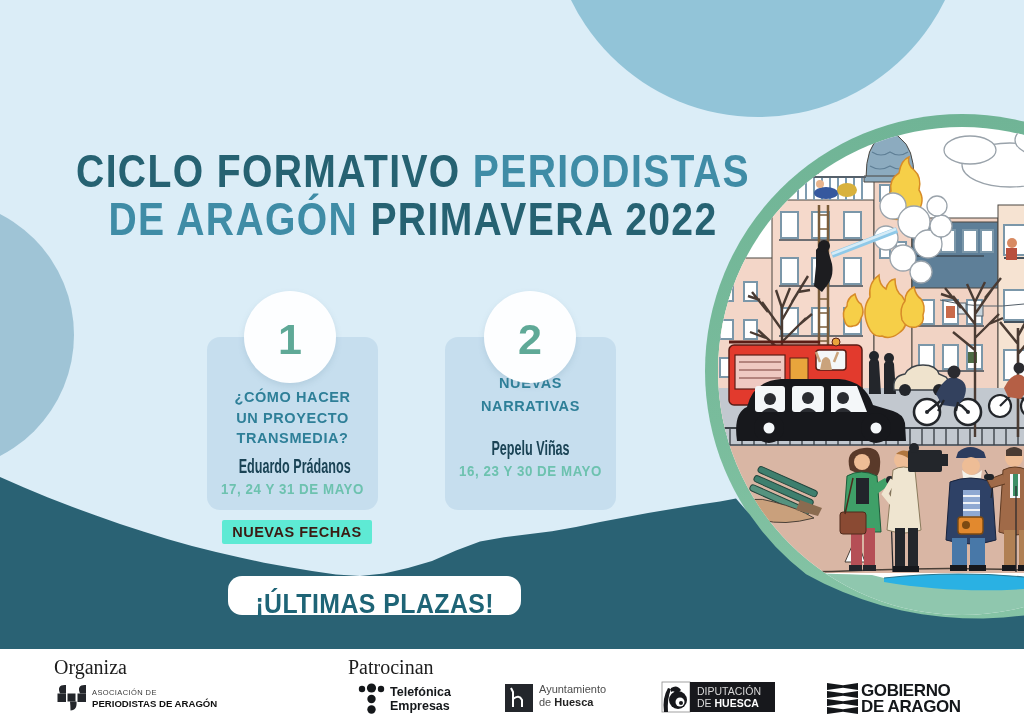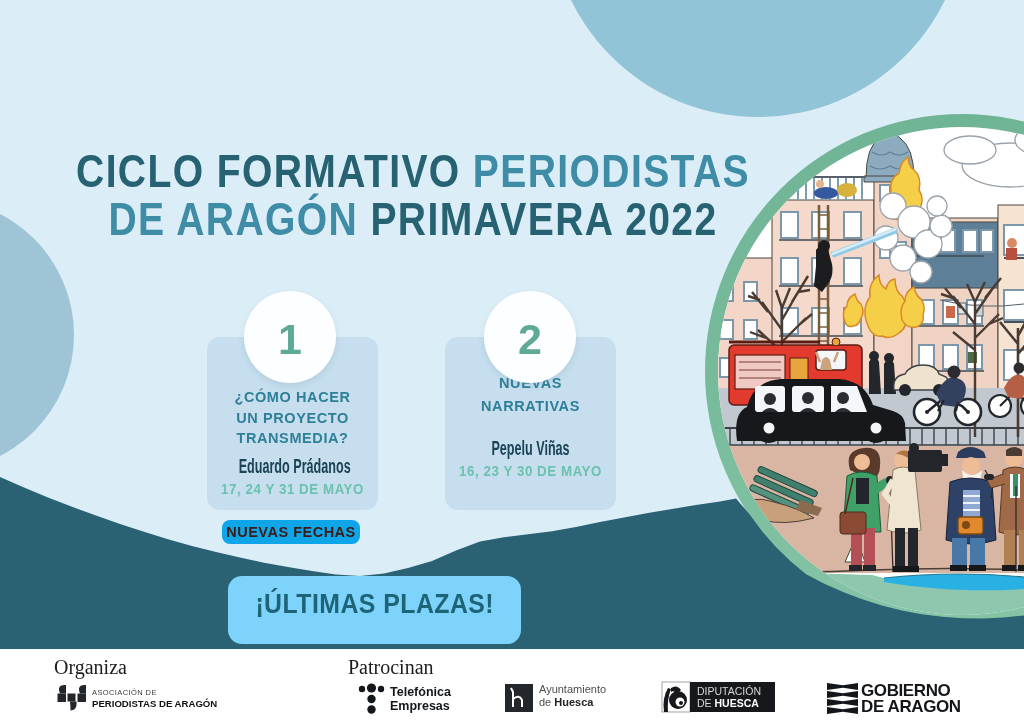--- a/index.html
+++ b/index.html
@@ -13,23 +13,23 @@
 .card{position:absolute;top:337px;width:171px;height:173px;border-radius:13px;
   background:#c6deee;text-align:center}
 .ccirc{position:absolute;width:92px;height:92px;border-radius:50%;background:#fdfeff;box-shadow:0 3px 6px rgba(100,140,160,0.18);
   top:291px;text-align:center;font-weight:bold;font-size:43px;color:#5fa997;line-height:96px}
 .chead{margin-top:50px;font-weight:bold;font-size:14.5px;line-height:20.5px;
   letter-spacing:0.6px;color:#2e7f98}
 .cname{white-space:nowrap;margin-top:6px;font-weight:bold;font-size:20px;color:#1a4355;
   transform:scaleX(.63);transform-origin:center}
 .cdate{white-space:nowrap;margin-top:3px;font-weight:bold;font-size:14px;letter-spacing:0.6px;color:#6dc2af;
   transform:scaleX(.95);transform-origin:center}
-#badge{left:222px;top:520px;width:138px;height:24px;border-radius:8px;background:#0ea5e9;
+#badge{left:222px;top:520px;width:150px;height:24px;border-radius:2px;background:#5eead4;
   text-align:center;font-weight:bold;font-size:14.5px;line-height:24px;letter-spacing:0.5px;color:#3b1b13}
-#btn{left:228px;top:576px;width:293px;height:68px;border-radius:14px;background:#7dd3fc;
+#btn{left:228px;top:576px;width:293px;height:39px;border-radius:14px;background:#ffffff;
   text-align:center;color:#1e6476}
 #btn span{display:inline-block;font-weight:bold;font-size:27px;line-height:56px;letter-spacing:0.5px;
   transform:scaleX(.92);transform-origin:center}
 .flabel{font-family:"Liberation Serif",serif;font-size:20px;color:#1c1c1c}
 </style>
 </head>
 <body>
 <svg class="abs" style="left:0;top:0" width="1024" height="724" viewBox="0 0 1024 724">
 <defs>
 <clipPath id="cc">

